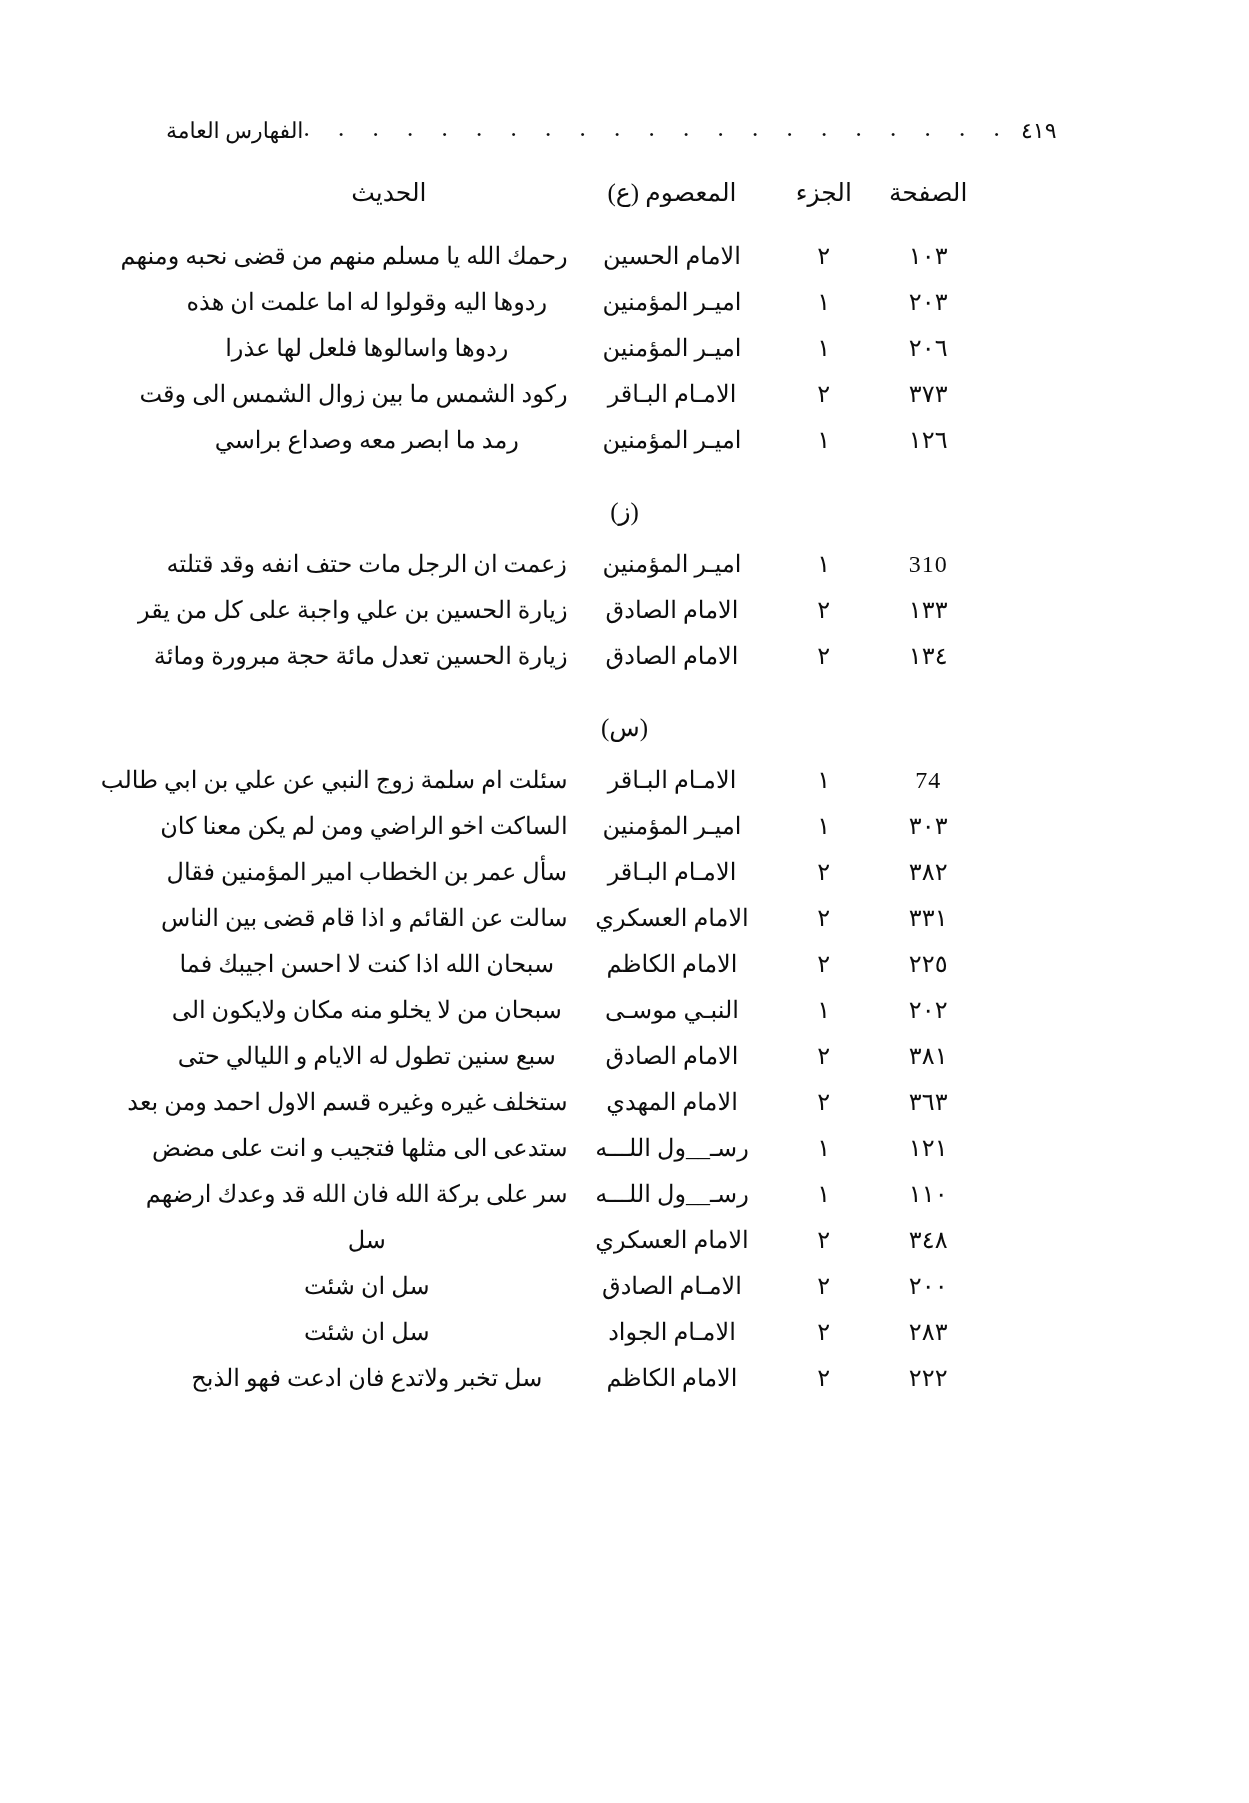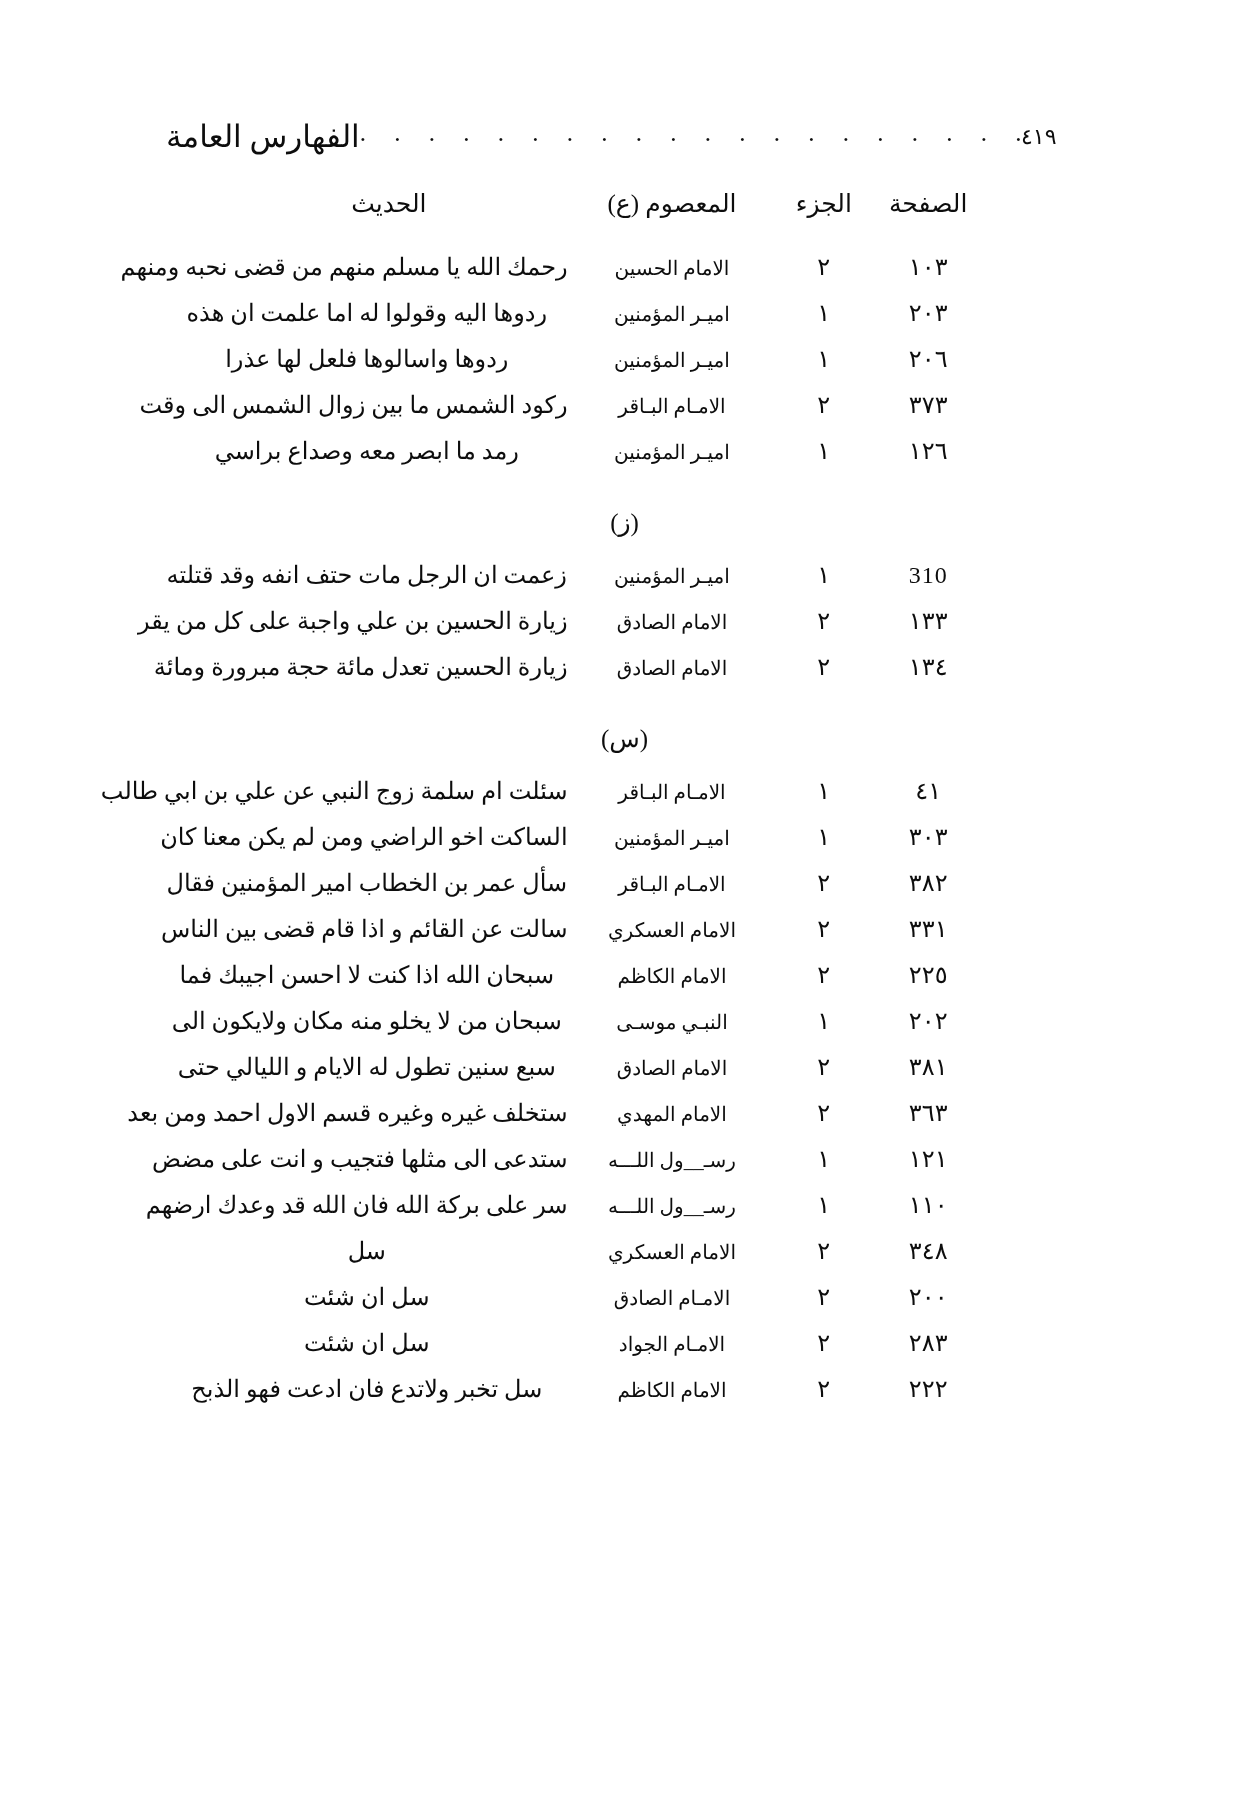--- a/index.html
+++ b/index.html
@@ -30,21 +30,21 @@
     flex-direction: row;
     align-items: center;
     width: 100%;
     margin-bottom: 34px;
     font-size: 25px;
     letter-spacing: 0.5px;
   }
   .rh-title {
     white-space: nowrap;
     padding-left: 16px;
-    font-size: 31px;
+    font-size: 22px;
   }
   .rh-dots {
     flex: 1 1 auto;
     overflow: hidden;
     white-space: nowrap;
     font-size: 25px;
     letter-spacing: 11px;
     color: #111;
     line-height: 1;
     direction: ltr;
@@ -90,21 +90,21 @@
     vertical-align: baseline;
     white-space: nowrap;
   }
   td.t-hadith {
     text-align: center;
     padding-left: 16px;
     font-size: 24px;
   }
   td.t-masum {
     text-align: center;
-    font-size: 20px;
+    font-size: 24px;
   }
   td.t-juz {
     text-align: center;
     font-size: 24px;
   }
   td.t-safha {
     text-align: center;
     font-size: 24px;
     letter-spacing: 1px;
   }
@@ -220,21 +220,21 @@
       </tr>
 
       <tr class="section-break">
         <td colspan="5">
           <span class="section-letter">(س)</span>
         </td>
       </tr>
 
       <tr>
         <td class="t-pad"></td>
-        <td class="t-safha">٤١</td>
+        <td class="t-safha">74</td>
         <td class="t-juz">١</td>
         <td class="t-masum">الامـام البـاقر</td>
         <td class="t-hadith">سئلت ام سلمة زوج النبي عن علي بن ابي طالب</td>
       </tr>
       <tr>
         <td class="t-pad"></td>
         <td class="t-safha">٣٠٣</td>
         <td class="t-juz">١</td>
         <td class="t-masum">اميـر المؤمنين</td>
         <td class="t-hadith">الساكت اخو الراضي ومن لم يكن معنا كان</td>

